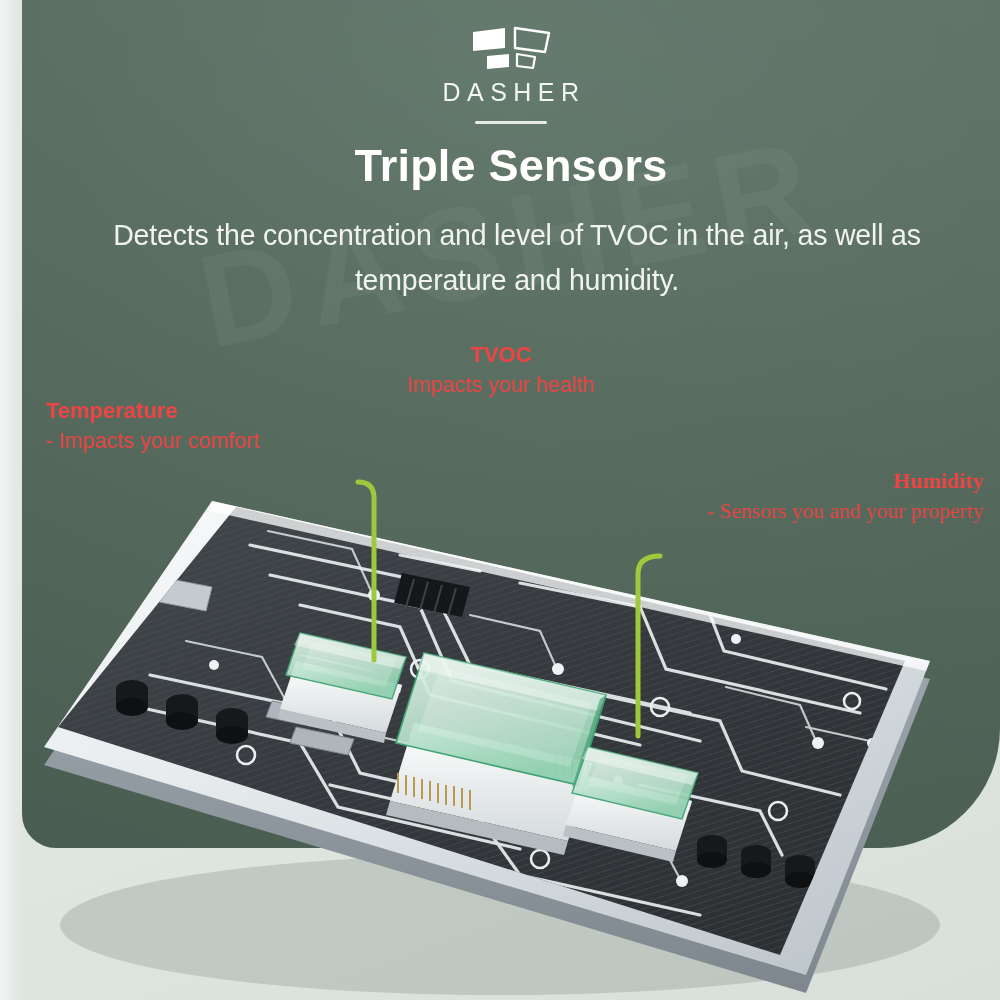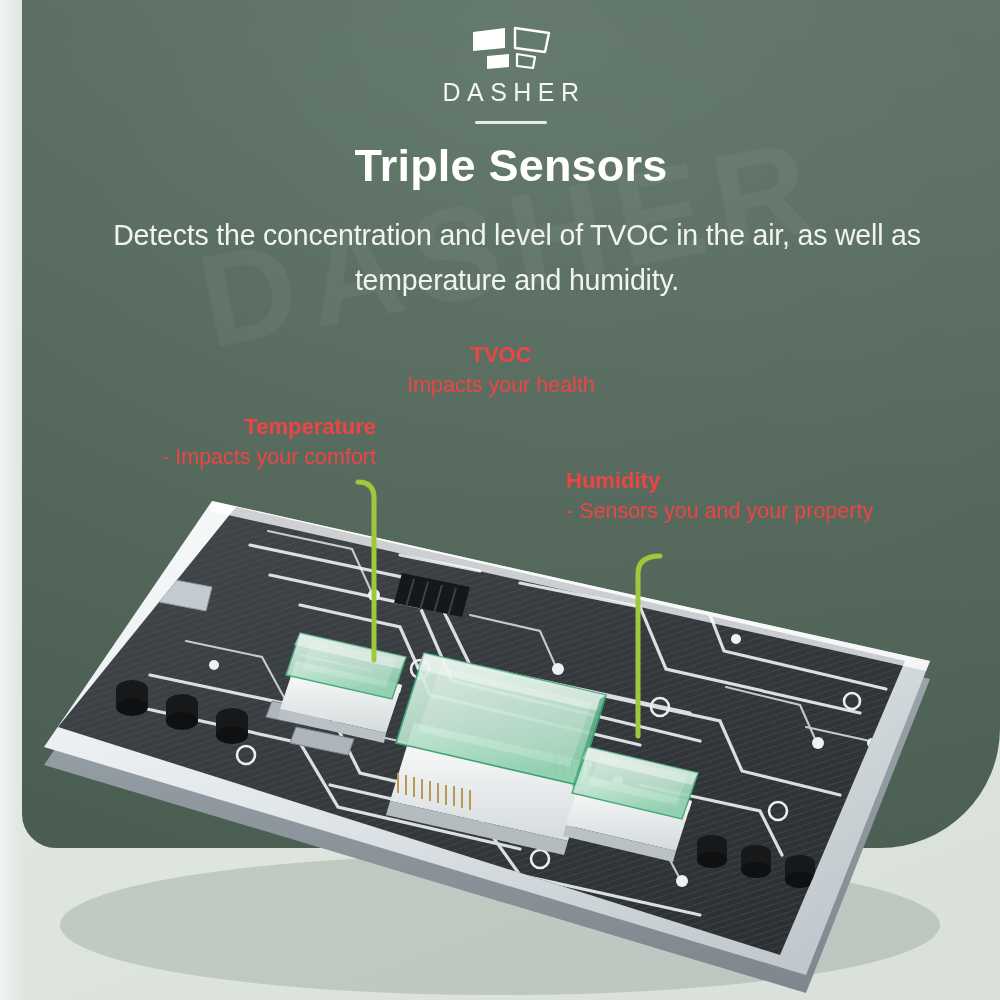--- a/index.html
+++ b/index.html
@@ -70,23 +70,23 @@
   
   .callout { position:absolute; }
   .callout .c-title {
     font-size:22px; font-weight:700; color:#ef4444; line-height:1.18;
     white-space:nowrap;
   }
   .callout .c-desc {
     font-size:21.5px; font-weight:400; color:#ef4444; line-height:1.22;
     white-space:nowrap; margin-top:4px;
   }
-  .c-temp  { left:46px;  top:414px; text-align:right; width:330px; }
+  .c-temp  { left:46px;  top:398px; text-align:left; width:330px; }
   .c-tvoc  { left:356px; top:342px; text-align:center; width:290px; }
-  .c-humid { left:566px; top:468px; text-align:left; width:418px; }
+  .c-humid { left:566px; top:468px; text-align:right; width:418px;font-family:Liberation Serif, serif; }
 
   
   .leaders { position:absolute; left:0; top:0; width:1000px; height:1000px; pointer-events:none; }
 
   
   .board-wrap { position:absolute; left:0; top:455px; width:1000px; height:545px; }
   .board-svg { display:block; width:1000px; height:545px; }
 </style>
 </head>
 <body>

